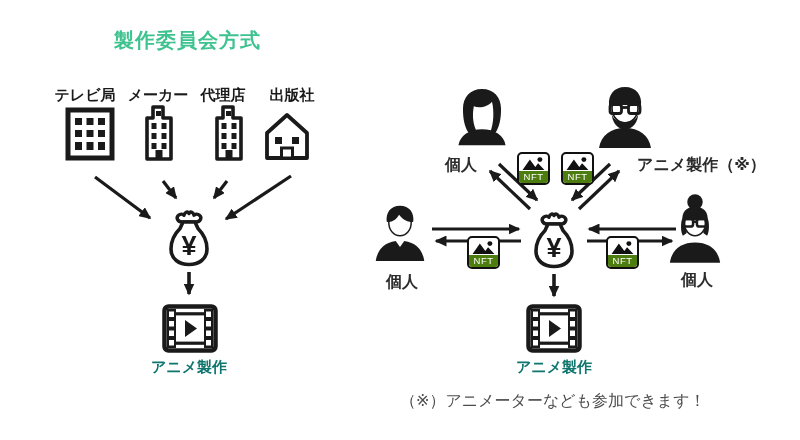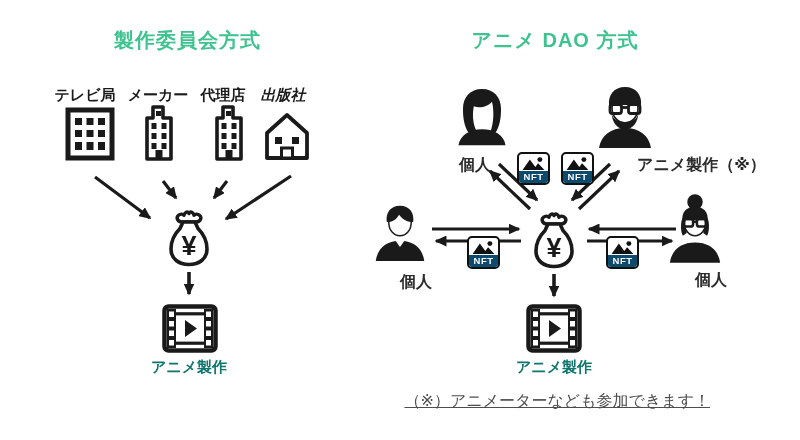--- a/index.html
+++ b/index.html
@@ -2,27 +2,27 @@
 <html><head>
 <meta charset="utf-8">
 <style>
   * { margin:0; padding:0; box-sizing:border-box; }
   html,body { background:#fff; }
   body { font-family:"Liberation Sans","DejaVu Sans",sans-serif; }
   .canvas { position:relative; width:800px; height:440px; background:#fff; overflow:hidden; }
   .abs { position:absolute; }
   .title { font-size:20px; font-weight:bold; color:#3ec28f; text-align:center; letter-spacing:1px; white-space:nowrap; }
   .entity-label { font-size:15px; font-weight:bold; color:#1a1a1a; text-align:center; white-space:nowrap; }
-  .person-label { font-size:16px; font-weight:bold; color:#2b2b2b; text-align:right; white-space:nowrap; }
+  .person-label { font-size:16px; font-weight:bold; color:#2b2b2b; text-align:center; white-space:nowrap; }
   .output-label { font-size:15px; font-weight:bold; color:#0f766e; text-align:center; white-space:nowrap; }
-  .footnote { font-size:16px; color:#4d4d4d; text-align:right; white-space:nowrap;text-decoration:underline; }
+  .footnote { font-size:16px; color:#4d4d4d; text-align:left; white-space:nowrap; }
   .arrows { position:absolute; left:0; top:0; width:800px; height:440px; pointer-events:none; }
   .nft-badge { width:33px; background:#fff; border:2.5px solid #111; border-radius:5px; overflow:hidden; }
   .nft-img { display:block; width:100%; height:17px; padding:1.5px 2px 0 2px; }
-  .nft-label { background:#0c4a6e; color:#fff; font-weight:bold; font-size:9.5px; line-height:12px; text-align:center; letter-spacing:.5px; font-family:"Liberation Sans",sans-serif; }
+  .nft-label { background:#4d7c0f; color:#fff; font-weight:normal; font-size:9.5px; line-height:12px; text-align:center; letter-spacing:.5px; font-family:"Liberation Sans",sans-serif; }
   svg { display:block; }
 </style>
 </head>
 <body>
 
 <div class="canvas">
 
   <svg class="arrows">
     <defs>
       <marker id="ah" markerUnits="userSpaceOnUse" markerWidth="13" markerHeight="11" refX="10.5" refY="5.5" orient="auto">
@@ -46,21 +46,21 @@
     <line x1="676" y1="229" x2="589" y2="229" stroke="#1a1a1a" stroke-width="3.2" marker-end="url(#ah)"></line>
     <line x1="587" y1="241" x2="672" y2="241" stroke="#1a1a1a" stroke-width="3.2" marker-end="url(#ah)"></line>
     <line x1="554" y1="274" x2="554" y2="296" stroke="#1a1a1a" stroke-width="3.6" marker-end="url(#ah)"></line>
   </svg>
 
   <div class="abs title" style="left:20px; top:27px; width:335px;">製作委員会方式</div>
 
   <div class="abs entity-label" style="left:45px;  top:86px; width:80px;">テレビ局</div>
   <div class="abs entity-label" style="left:118px; top:86px; width:80px;">メーカー</div>
   <div class="abs entity-label" style="left:183px; top:86px; width:80px;">代理店</div>
-  <div class="abs entity-label" style="left:243px; top:86px; width:80px;font-style:italic;">出版社</div>
+  <div class="abs entity-label" style="left:252px; top:86px; width:80px;">出版社</div>
 
   <svg class="abs" style="left:64px; top:106px;" width="52" height="56" viewBox="0 0 52 56">
     <rect x="4" y="4" width="44" height="48" fill="#fff" stroke="#1a1a1a" stroke-width="5"></rect>
     <g fill="#1a1a1a">
       <rect x="11" y="12" width="7" height="7"></rect>
         <rect x="22.5" y="12" width="7" height="7"></rect>
         <rect x="34" y="12" width="7" height="7"></rect>
       <rect x="11" y="24" width="7" height="7"></rect>
         <rect x="22.5" y="24" width="7" height="7"></rect>
         <rect x="34" y="24" width="7" height="7"></rect>
@@ -125,21 +125,20 @@
         <rect x="44" y="26.5" width="5" height="5.5"></rect>
         <rect x="44" y="36" width="5" height="5.5"></rect>
     </g>
     <rect x="14" y="8.2" width="28" height="3.2" fill="#1a1a1a"></rect>
     <rect x="14" y="37.6" width="28" height="3.2" fill="#1a1a1a"></rect>
     <path d="M23,16 L35,24.5 L23,33 Z" fill="#1a1a1a"></path>
   </svg>
 
   <div class="abs output-label" style="left:149px; top:358px; width:80px;">アニメ製作</div>
 
-  <div class="abs title" style="left:400px; top:27px; width:310px;">アニメ DAO 方式</div>
 
   <svg class="abs" style="left:453px; top:84px;" width="58" height="68" viewBox="0 0 64 68">
     <path d="M32,2 C19,2 11,11 11,24 C11,36 13,44 17,50 L27,50 C22,42 21,31 23,21 C29,23.5 39,21.5 43,16 C45.5,26 45,40 41,50 L47,50 C51,44 53,36 53,24 C53,11 45,2 32,2 Z" fill="#1a1a1a"></path>
     <path d="M6,64 C8,53 18,46.5 32,46.5 C46,46.5 56,53 58,64 Z" fill="#1a1a1a"></path>
   </svg>
   <div class="abs person-label" style="left:431px; top:155px; width:60px;">個人</div>
 
   <svg class="abs" style="left:593px; top:82px;" width="64" height="70" viewBox="0 0 64 70">
     <ellipse cx="32" cy="26" rx="13" ry="15" fill="#fff" stroke="#1a1a1a" stroke-width="1.6"></ellipse>
     <path d="M32,5 C21,5 15,13 16,23 L48,23 C49,13 43,5 32,5 Z" fill="#1a1a1a"></path>

